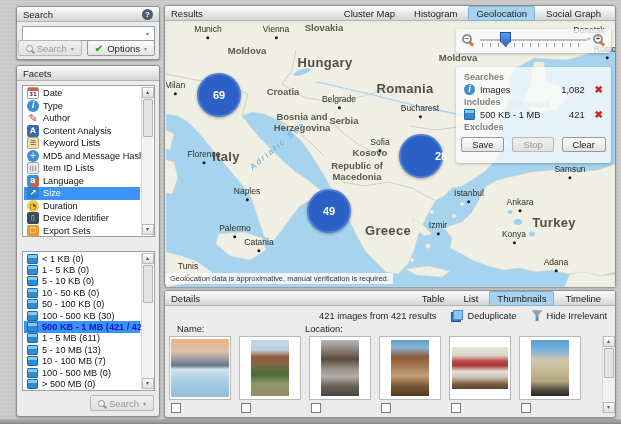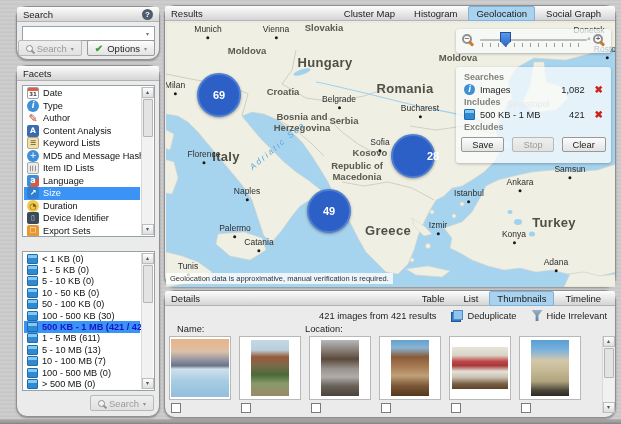--- a/index.html
+++ b/index.html
@@ -3,21 +3,21 @@
 <meta charset="utf-8">
 <style>
   html,body{margin:0;padding:0;background:#fff}
   *{box-sizing:border-box}
   #win{position:relative;width:621px;height:424px;overflow:hidden;
        font-family:"Liberation Sans",sans-serif;font-size:10px;color:#222;
        background:repeating-linear-gradient(180deg,#c3c3c3 0px,#d0d0d0 2px,#c7c7c7 4px)}
   #win::after{content:"";position:absolute;left:0;right:0;bottom:0;height:5px;
        background:linear-gradient(180deg,rgba(0,0,0,.10),rgba(0,0,0,.35));pointer-events:none}
 
-  .panel{position:absolute;background:#ebebeb;border:1px solid #8f8f8f;border-radius:11px;
+  .panel{position:absolute;background:#ebebeb;border:1px solid #8f8f8f;border-radius:3px;
          box-shadow:0 1px 2px rgba(0,0,0,.3)}
   .phead{height:15px;background:linear-gradient(180deg,#fdfdfd,#d5d5d5);border-bottom:1px solid #b2b2b2;
          display:flex;align-items:center;padding:0 6px;font-size:9.5px;color:#1d1d1d;border-radius:2px 2px 0 0}
 
   
   #search-panel{left:16px;top:6px;width:144px;height:54px}
   .help{margin-left:auto;width:11px;height:11px;border-radius:50%;background:#4e5d6e;color:#fff;
         font-size:8px;font-weight:bold;text-align:center;line-height:11px}
   .help::before{content:"?"}
   .combo{position:absolute;left:5px;top:19px;width:133px;height:15px;background:#fff;
@@ -366,32 +366,32 @@
           <div class="ml ml-city" style="left: 254px; top: 89px;"><span class="mltxt">Bucharest</span><span class="mdot"></span></div>
           <div class="ml ml-city" style="left: 38px; top: 102px; margin-top: 33px;"><span class="mltxt">Florence</span><span class="mdot"></span></div>
           <div class="ml ml-city" style="left: 214px; top: 123px;"><span class="mltxt">Sofia</span><span class="mdot"></span></div>
           <div class="ml ml-city" style="left: 81px; top: 172px;"><span class="mltxt">Naples</span><span class="mdot"></span></div>
           <div class="ml ml-city" style="left: 69px; top: 209px;"><span class="mltxt">Palermo</span><span class="mdot"></span></div>
           <div class="ml ml-city" style="left: 93px; top: 223px;"><span class="mltxt">Catania</span><span class="mdot"></span></div>
           <div class="ml ml-city" style="left: 22px; top: 247px;"><span class="mltxt">Tunis</span><span class="mdot"></span></div>
           <div class="ml ml-city" style="left: 303px; top: 174px;"><span class="mltxt">Istanbul</span><span class="mdot"></span></div>
           <div class="ml ml-city" style="left: 272px; top: 206px;"><span class="mltxt">Izmir</span><span class="mdot"></span></div>
           <div class="ml ml-city" style="left: 404px; top: 150px;"><span class="mltxt">Samsun</span><span class="mdot"></span></div>
-          <div class="ml ml-city" style="left: 354px; top: 163px;"><span class="mltxt">Ankara</span><span class="mdot"></span></div>
+          <div class="ml ml-city" style="left: 354px; top: 183px;"><span class="mltxt">Ankara</span><span class="mdot"></span></div>
           <div class="ml ml-city" style="left: 348px; top: 215px;"><span class="mltxt">Konya</span><span class="mdot"></span></div>
           <div class="ml ml-city" style="left: 390px; top: 243px;"><span class="mltxt">Adana</span><span class="mdot"></span></div>
           <div class="ml ml-city" style="left: 423px; top: 11px;"><span class="mltxt">Donetsk</span><span class="mdot"></span></div>
           <div class="ml ml-city" style="left: 441px; top: 30px;"><span class="mltxt">Rostov</span><span class="mdot"></span></div>
           <div class="ml ml-city ml-muted" style="left: 362px; top: 85px;"><span class="mltxt">Sevastopol</span><span class="mdot"></span></div>
           <div class="ml ml-sea-a" style="left: 112px; top: 124px; transform: translate(-50%, -50%) rotate(-40deg);"><span class="mltxt">Adriatic Sea</span></div>
           <div class="ml ml-sea-b" style="left: 362px; top: 121px;"><span class="mltxt">Black Sea</span></div>
         </div>
       <div id="map-bubbles">
           <div class="bubble" style="left: 31px; top: 51px;">69</div>
-          <div class="bubble" style="left: 225px; top: 112px; padding-left: 40px;">28</div>
+          <div class="bubble" style="left: 233px; top: 112px; padding-left: 40px;">28</div>
           <div class="bubble" style="left: 141px; top: 167px;">49</div>
         </div>
       <div class="mstatus">Geolocation data is approximative, manual verification is required.</div>
 
       <div class="sldr">
         <span class="mag mag-minus"></span>
         <span class="str"></span>
         <span class="stk"></span>
         <span class="shnd"></span>
         <span class="mag mag-plus"></span>

